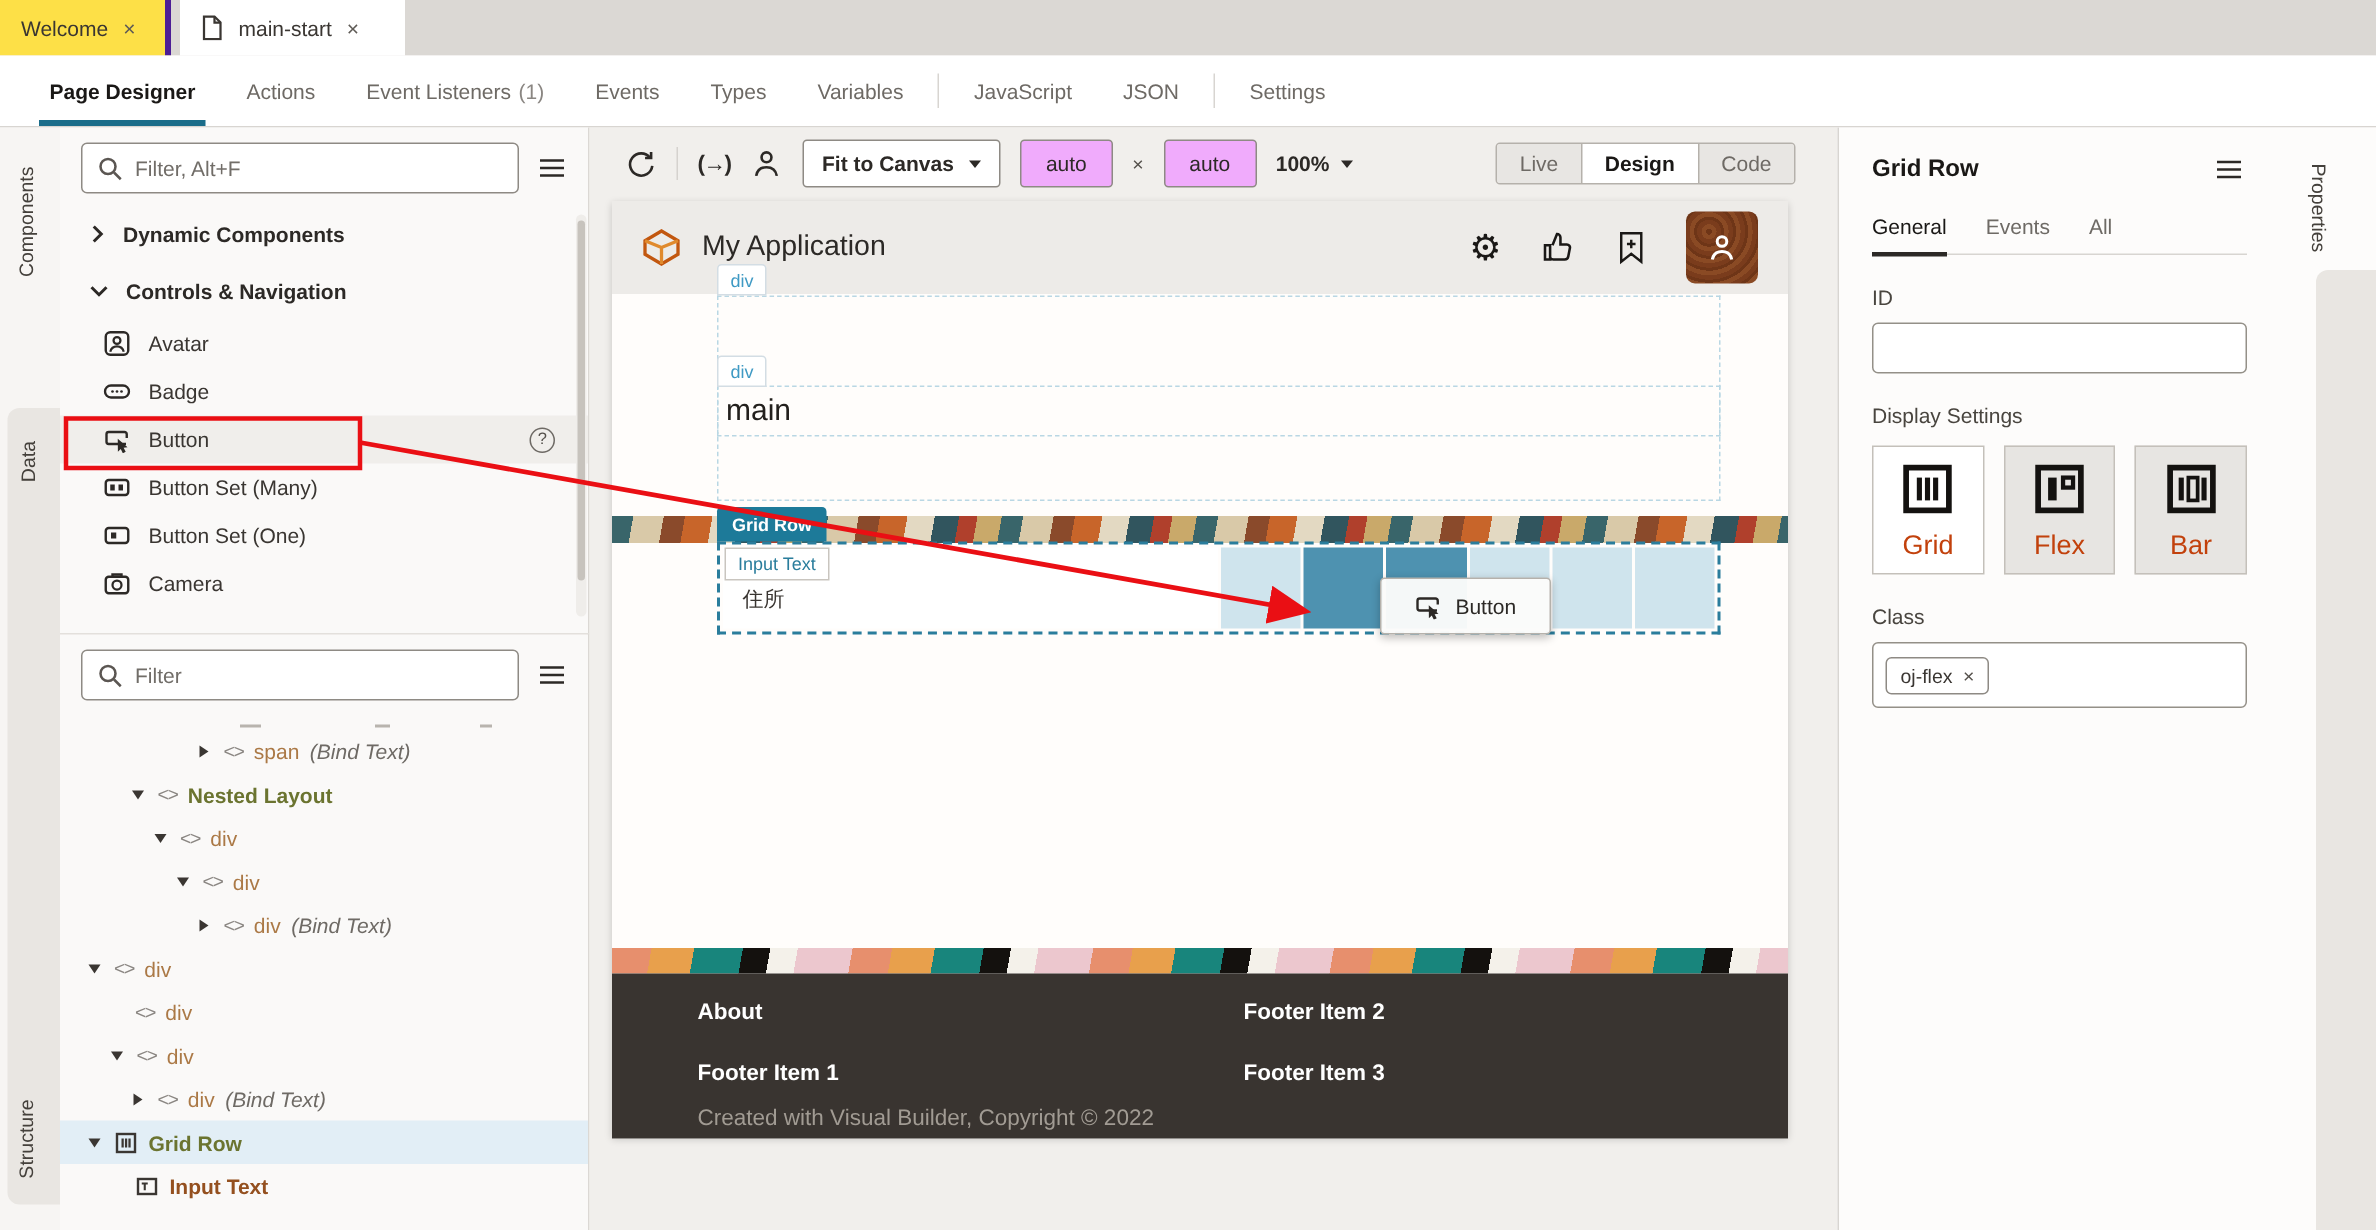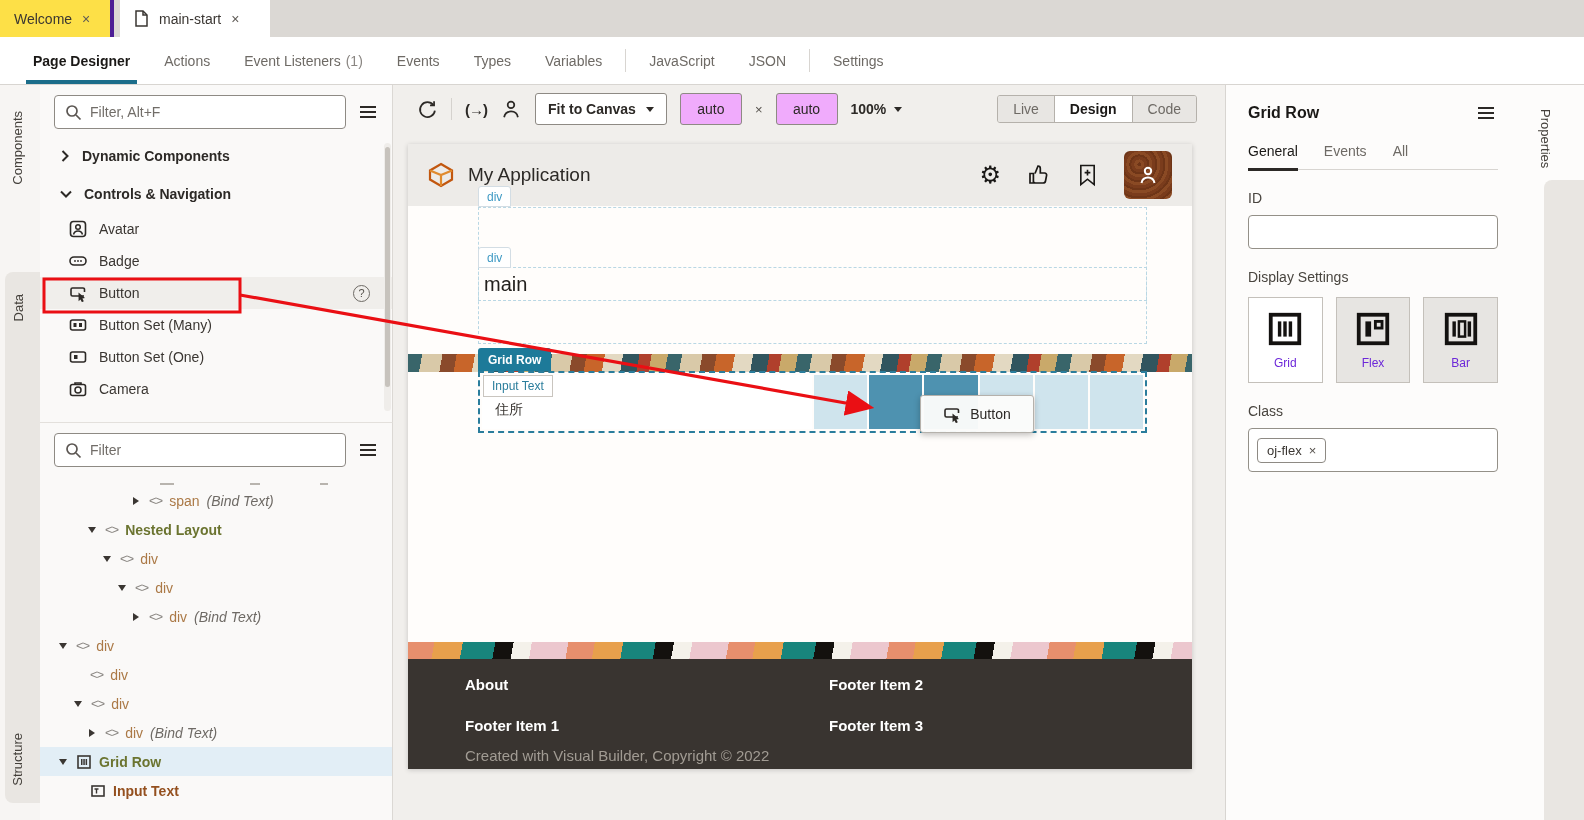--- a/index.html
+++ b/index.html
@@ -69,21 +69,21 @@
   .selbox { height:32px; border:1px solid #8e8a84; border-radius:3px; background:#fff; display:flex; align-items:center; gap:10px; padding:0 12px; font-size:14px; font-weight:bold; cursor:pointer; }
   .numin { width:62px; height:32px; border:1px solid #8e8a84; border-radius:3px; background:#f0abfc; text-align:center; font-size:14px; font-family:inherit; color:#2c2926; outline:none; }
   .times { color:#55514c; font-size:13px; }
   .zoomdd { display:flex; align-items:center; gap:8px; font-size:14px; font-weight:bold; cursor:pointer; }
   .ddc { width:0; height:0; border-top:5px solid #2c2926; border-left:4px solid transparent; border-right:4px solid transparent; }
   .seg { display:flex; border:1px solid #b5b1ab; border-radius:3px; overflow:hidden; margin-left:auto; margin-right:28px; }
   .seg > div { padding:5px 15px; font-size:14px; background:#e8e6e3; color:#6e6a65; border-left:1px solid #b5b1ab; cursor:pointer; }
   .seg > div:first-child { border-left:none; }
   .seg > div.active { background:#fff; color:#1a1816; font-weight:bold; }
 
-  .canvas { position:absolute; left:15px; top:59px; width:784px; height:625px; background:#fffdfb; box-shadow:0 1px 5px rgba(0,0,0,.18); }
+  .canvas { position:absolute; left:15px; top:49px; width:784px; height:625px; background:#fffdfb; box-shadow:0 1px 5px rgba(0,0,0,.18); }
   .app-header { position:absolute; left:0; top:0; width:784px; height:62px; background:#edebe8; display:flex; align-items:center; padding:0 20px; gap:14px; }
   .app-title { font-size:19px; color:#2c2926; }
   .hicons { margin-left:auto; display:flex; align-items:center; gap:26px; }
   .gear { font-size:24px; line-height:1; color:#1a1816; font-family:"DejaVu Sans", sans-serif; }
   .cavatar { width:48px; height:48px; border-radius:6px; background:repeating-radial-gradient(circle at 32% 28%, #6e3517 0 2px, #8a4a24 2px 5px, #7a3c1c 5px 8px); display:flex; align-items:center; justify-content:center; }
 
   .tag { position:absolute; height:21px; padding:0 8px; background:#fff; border:1px solid #d3dde4; border-radius:3px 3px 0 0; font-size:12px; color:#3f9ac4; display:flex; align-items:center; z-index:5; cursor:pointer; }
   .tag-div1 { left:70px; top:42px; }
   .tag-div2 { left:70px; top:103px; }
   .outer-dash { position:absolute; left:70px; top:63px; width:669px; height:137px; border:1px dashed #b9d7e4; }
@@ -114,21 +114,21 @@
   .ptitle { font-size:16px; font-weight:bold; color:#1a1816; }
   .ptabs { display:flex; gap:26px; margin-top:18px; border-bottom:1px solid #d8d5d1; }
   .ptab { padding-bottom:10px; font-size:14px; color:#6e6a65; position:relative; cursor:pointer; }
   .ptab.active { color:#1a1816; }
   .ptab.active::after { content:""; position:absolute; left:0; right:0; bottom:-2px; height:3px; background:#2c2926; }
   .plabel { margin-top:20px; font-size:14px; color:#49453f; }
   .pinput { margin-top:9px; width:100%; height:34px; border:1px solid #949088; border-radius:4px; background:#fff; font-size:14px; font-family:inherit; padding:0 8px; outline:none; }
   .tiles { display:flex; gap:13px; margin-top:12px; }
   .tile { width:82px; height:86px; border:1px solid #c4c0ba; background:#fff; display:flex; flex-direction:column; align-items:center; justify-content:center; gap:8px; cursor:pointer; }
   .tile.gray { background:#e7e5e2; }
-  .tile span { font-size:12px; color:#6d28d9; }
+  .tile span { font-size:18px; color:#c2410c; }
   .classbox { margin-top:9px; width:100%; height:44px; border:1px solid #949088; border-radius:4px; background:#fff; display:flex; align-items:center; padding:0 8px; }
   .chip { border:1px solid #8e8a84; border-radius:4px; padding:4px 9px; font-size:13px; color:#3a3632; display:flex; align-items:center; gap:7px; }
   .chip b { font-weight:normal; color:#55514c; cursor:pointer; }
 
   
   .rightrail { position:absolute; left:1520px; top:85px; width:64px; height:735px; background:#fdfcfb; }
   .rr-gray { position:absolute; left:24px; top:95px; width:40px; height:640px; background:#e9e6e2; border-top-left-radius:8px; }
   .lbl-properties { position:absolute; left:18px; top:24px; writing-mode:vertical-rl; font-size:13px; color:#44403b; }
 
   

